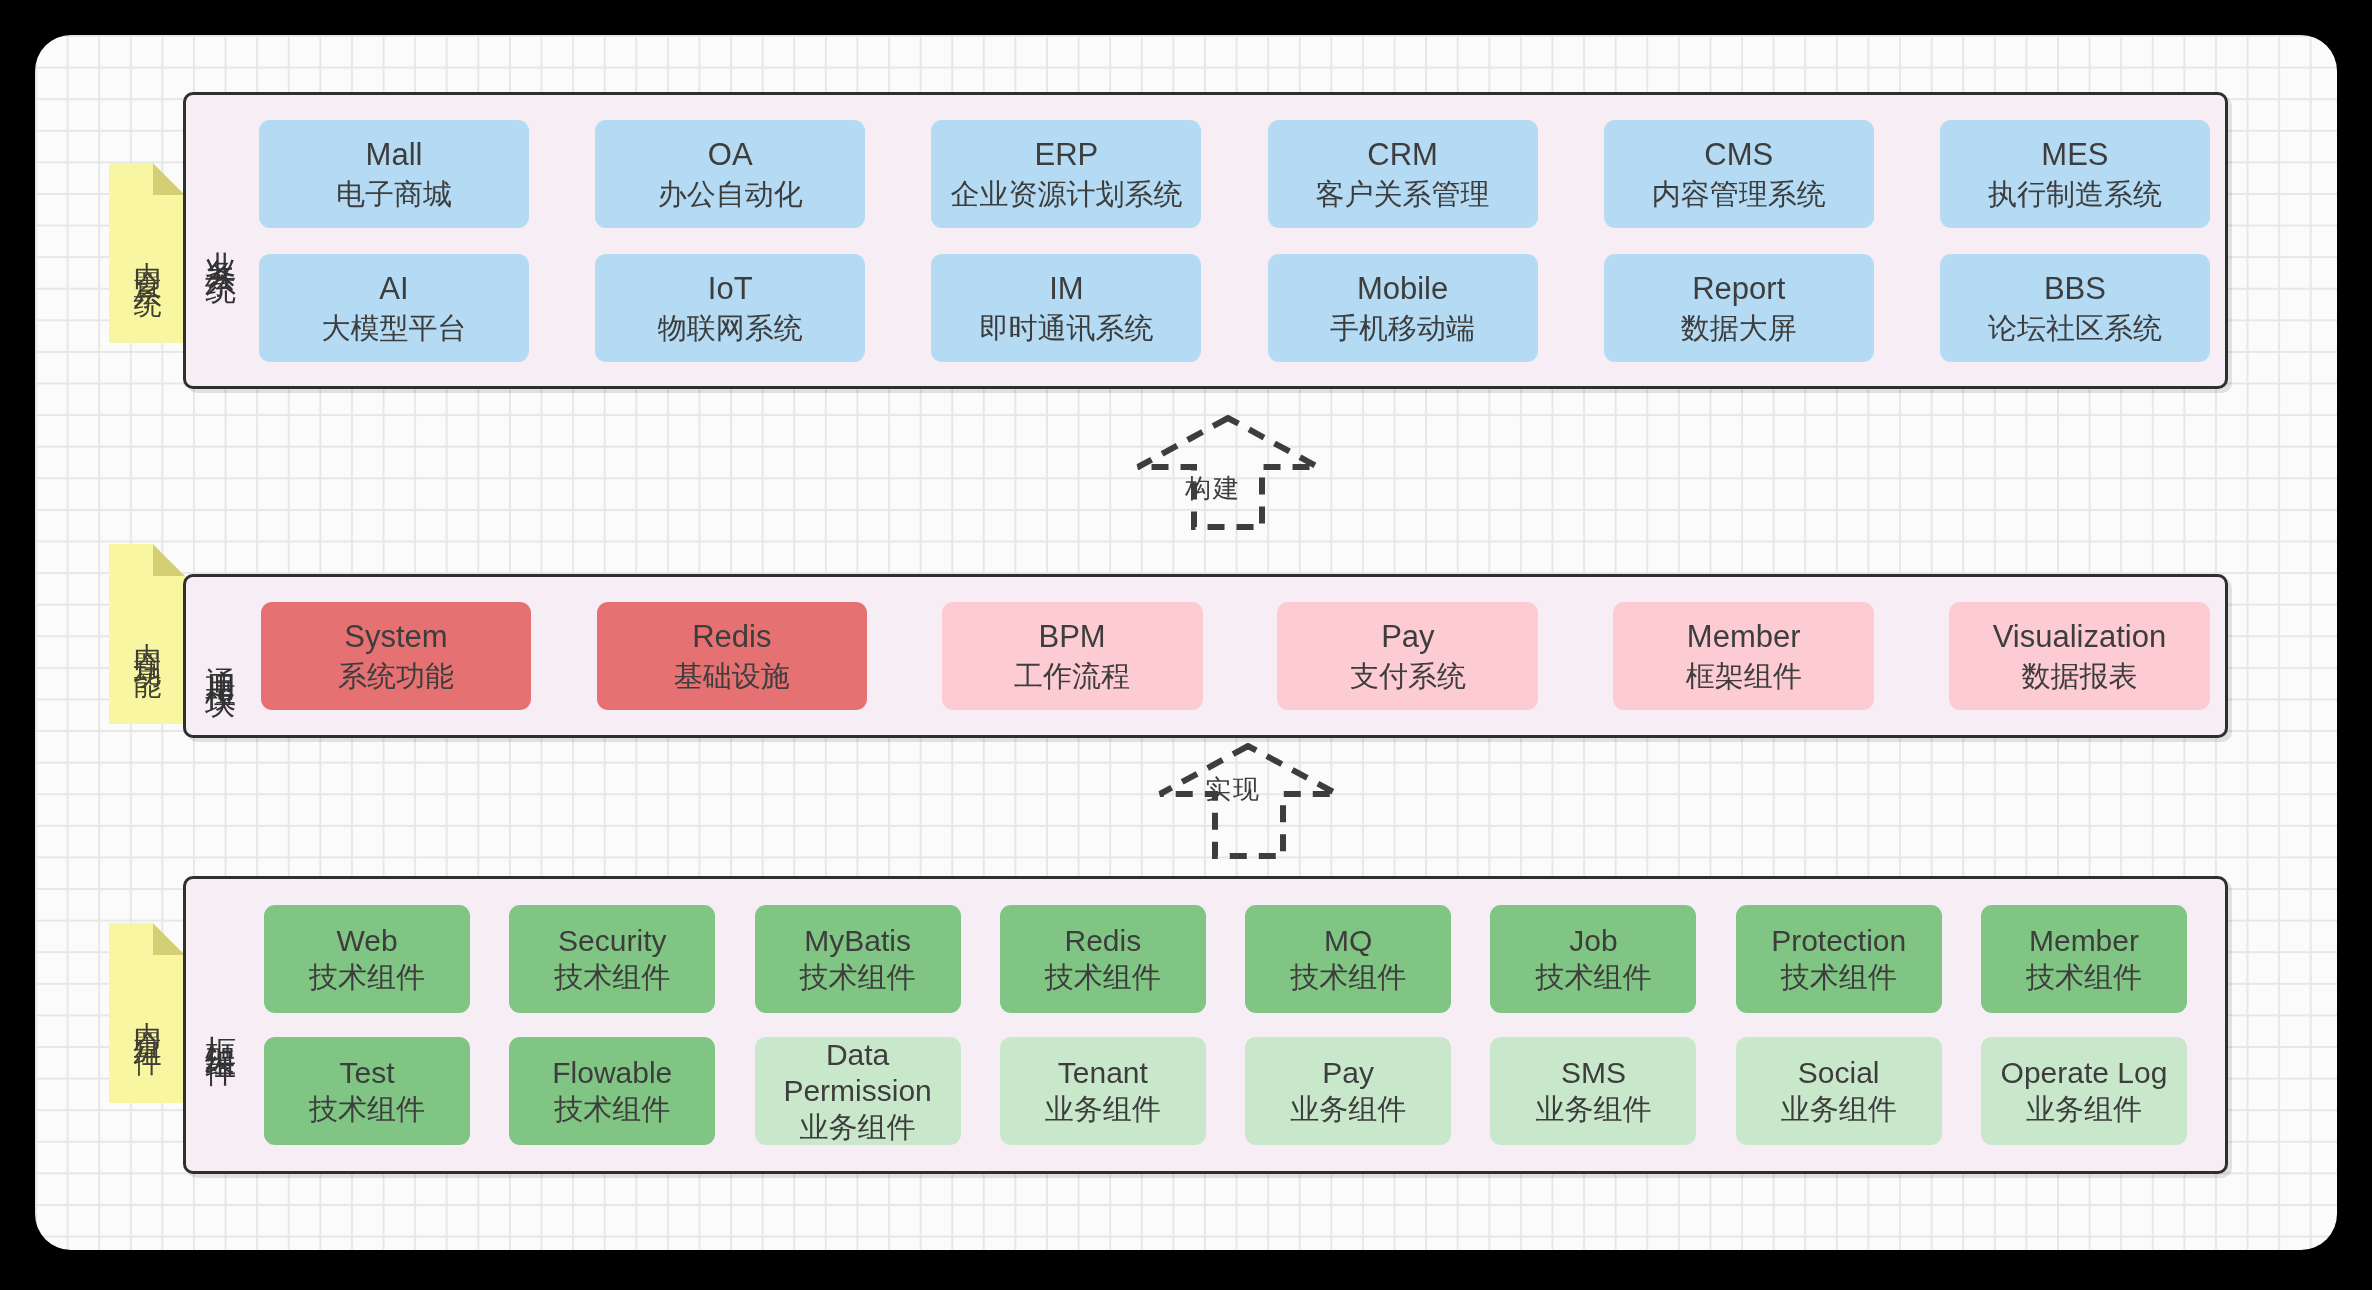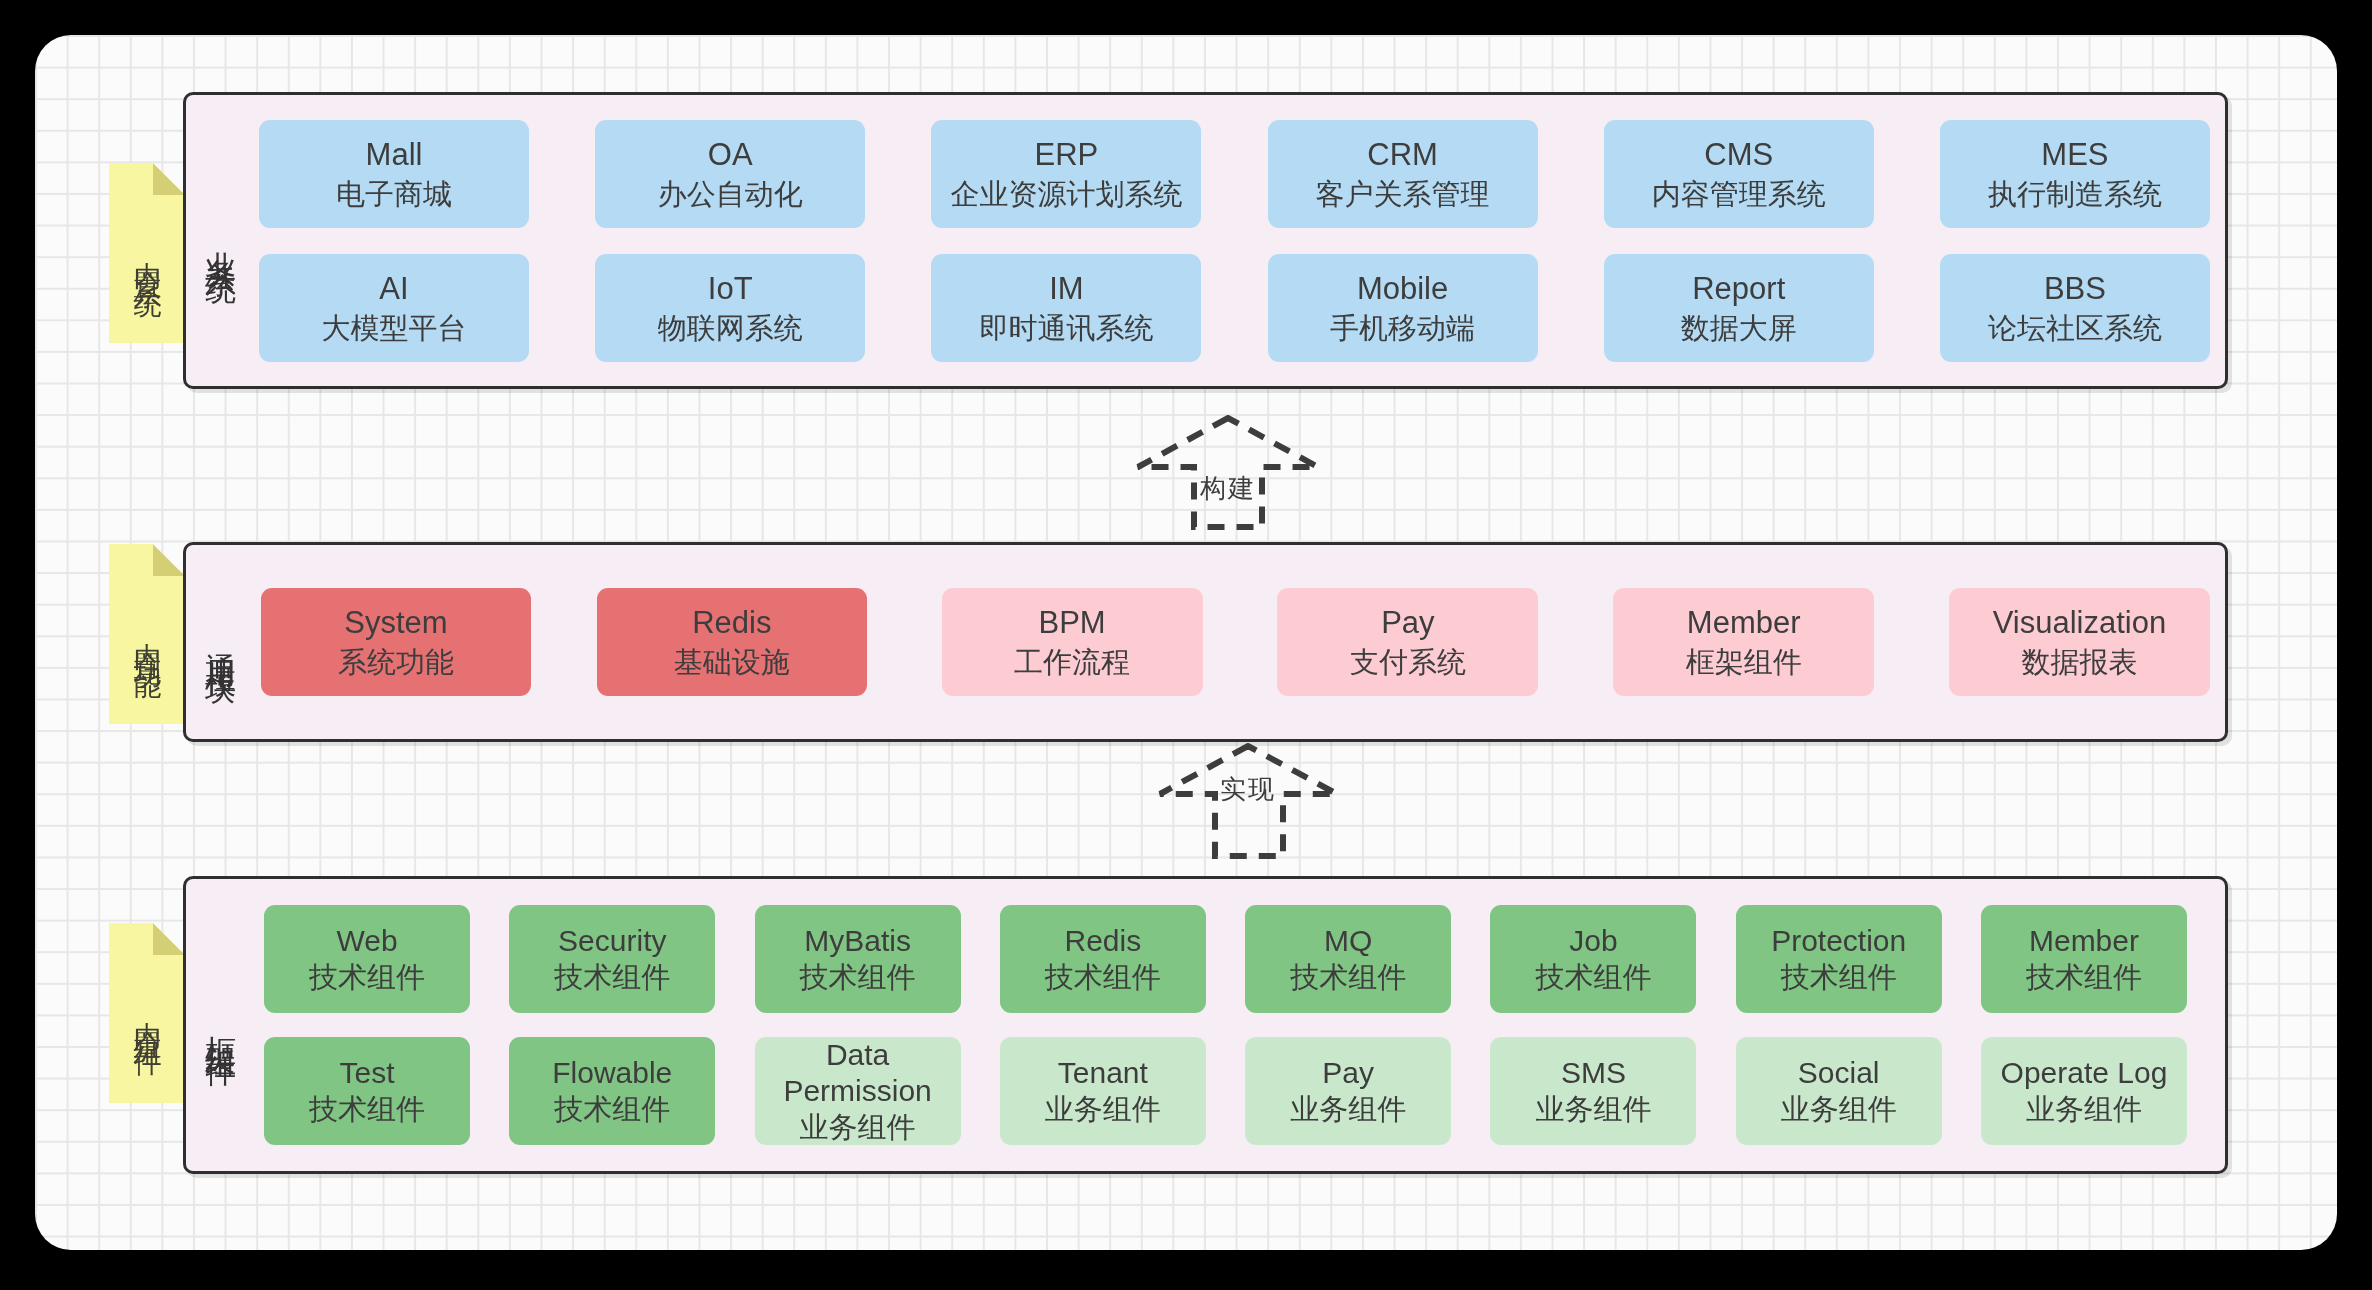--- a/index.html
+++ b/index.html
@@ -42,21 +42,21 @@
   .group{
     position:absolute;left:148px;width:2045px;
     background:var(--groupBg,#f7eef5);
     border:3px solid var(--ink,#2f2f2f);
     border-radius:10px;
     box-shadow:4px 4px 0 rgba(0,0,0,0.10);
     box-sizing:border-box;
     z-index:2;
   }
   .g-business{top:57px;height:297px;}
-  .g-modules{top:507px;height:200px;}
+  .g-modules{top:539px;height:164px;}
   .g-components{top:841px;height:298px;}
   .vlabel{
     position:absolute;left:13px;top:50%;transform:translateY(-50%);
     writing-mode:vertical-rl;text-orientation:upright;
     font-size:31px;letter-spacing:7px;color:#333;
   }
   
   .grid{
     position:absolute;top:0;bottom:0;
     display:grid;align-content:center;justify-content:space-between;
@@ -79,21 +79,21 @@
   .green-dark{background:var(--greenDark,#80c583);}
   .green-light{background:var(--greenLight,#c9e8cb);}
   
   .arrow{position:absolute;z-index:2;}
   .arrow path{
     fill:none;stroke:#3d3d3d;stroke-width:6;
     stroke-dasharray:17 12;stroke-linejoin:miter;
   }
   .arrow-label{
     position:absolute;z-index:3;width:86px;height:34px;line-height:34px;
-    text-align:center;font-size:26px;color:#3d3d3d;letter-spacing:2px;
+    text-align:left;font-size:26px;color:#3d3d3d;letter-spacing:2px;
   }
 </style>
 </head>
 <body>
 
 <div class="canvas">
 
   <div class="sticky" style="top:128px">
     <span class="vtext">内置系统</span>
   </div>

